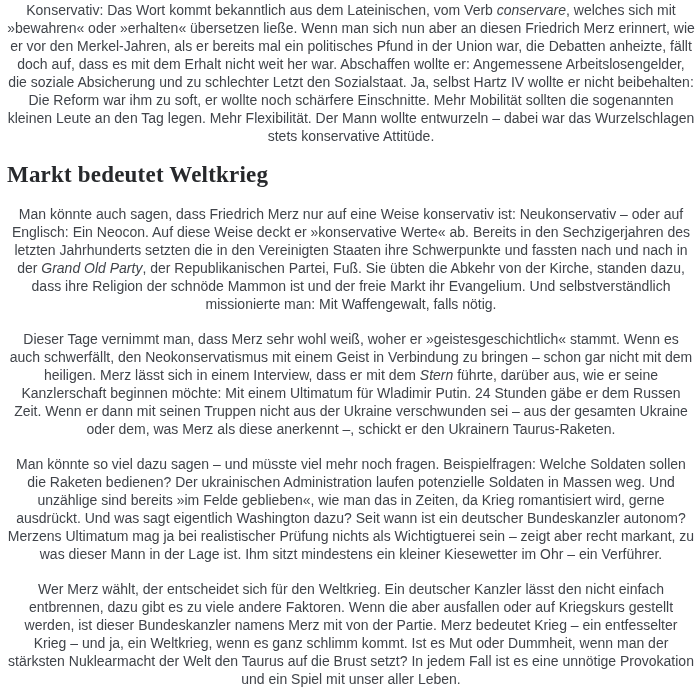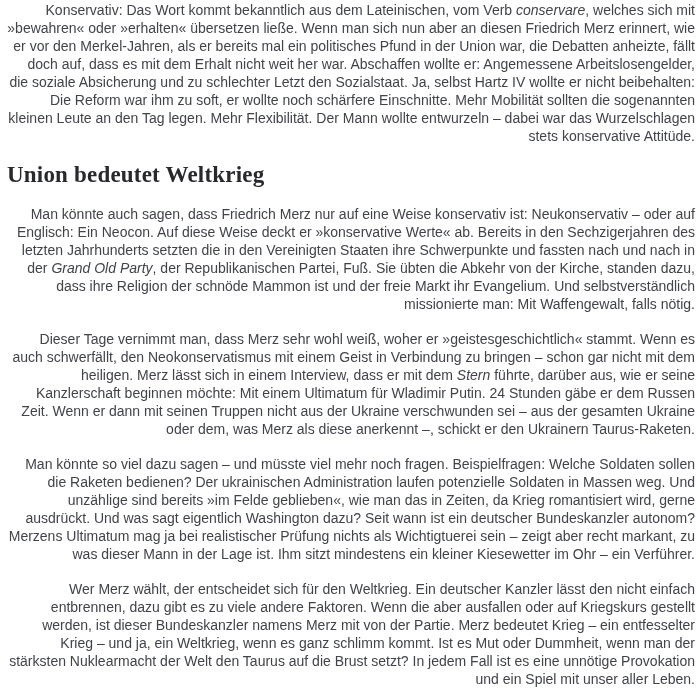--- a/index.html
+++ b/index.html
@@ -15,40 +15,40 @@
   }
   .article-body {
     padding: 1px 5px 0 7px;
     color: #40444a;
   }
   .article-body p {
     font-size: 14px;
     line-height: 18px;
     letter-spacing: 0px;
     margin: 0 0 17px 0;
-    text-align: right;
+    text-align: center;
   }
   .article-body p em {
     font-style: italic;
   }
   .article-body h2 {
     font-family: "Liberation Serif", serif;
     font-size: 23px;
     line-height: 26px;
     font-weight: 700;
     color: #27292c;
     letter-spacing: 0.2px;
     margin: 12px 0 17px 0;
   }
 </style>
 </head>
 <body style="background: rgb(255, 255, 255);">
 
 <main>
   <div class="article-body" id="article-body" style="color: rgb(64, 68, 74);">
       <p><span>Konservativ: Das Wort kommt bekanntlich aus dem Lateinischen, vom Verb </span><em>conservare</em><span>, welches sich mit »bewahren« oder »erhalten« übersetzen ließe. Wenn man sich nun aber an diesen Friedrich Merz erinnert, wie er vor den Merkel-Jahren, als er bereits mal ein politisches Pfund in der Union war, die Debatten anheizte, fällt doch auf, dass es mit dem Erhalt nicht weit her war. Abschaffen wollte er: Angemessene Arbeitslosengelder, die soziale Absicherung und zu schlechter Letzt den Sozialstaat. Ja, selbst Hartz IV wollte er nicht beibehalten: Die Reform war ihm zu soft, er wollte noch schärfere Einschnitte. Mehr Mobilität sollten die sogenannten kleinen Leute an den Tag legen. Mehr Flexibilität. Der Mann wollte entwurzeln – dabei war das Wurzelschlagen stets konservative Attitüde.</span></p>
-      <h2>Union bedeutet Weltkrieg</h2>
+      <h2>Markt bedeutet Weltkrieg</h2>
       <p><span>Man könnte auch sagen, dass Friedrich Merz nur auf eine Weise konservativ ist: Neukonservativ – oder auf Englisch: Ein Neocon. Auf diese Weise deckt er »konservative Werte« ab. Bereits in den Sechzigerjahren des letzten Jahrhunderts setzten die in den Vereinigten Staaten ihre Schwerpunkte und fassten nach und nach in der </span><em>Grand Old Party</em><span>, der Republikanischen Partei, Fuß. Sie übten die Abkehr von der Kirche, standen dazu, dass ihre Religion der schnöde Mammon ist und der freie Markt ihr Evangelium. Und selbstverständlich missionierte man: Mit Waffengewalt, falls nötig.</span></p>
       <p><span>Dieser Tage vernimmt man, dass Merz sehr wohl weiß, woher er »geistesgeschichtlich« stammt. Wenn es auch schwerfällt, den Neokonservatismus mit einem Geist in Verbindung zu bringen – schon gar nicht mit dem heiligen. Merz lässt sich in einem Interview, dass er mit dem </span><em>Stern</em><span> führte, darüber aus, wie er seine Kanzlerschaft beginnen möchte: Mit einem Ultimatum für Wladimir Putin. 24 Stunden gäbe er dem Russen Zeit. Wenn er dann mit seinen Truppen nicht aus der Ukraine verschwunden sei – aus der gesamten Ukraine oder dem, was Merz als diese anerkennt –, schickt er den Ukrainern Taurus-Raketen.</span></p>
       <p><span>Man könnte so viel dazu sagen – und müsste viel mehr noch fragen. Beispielfragen: Welche Soldaten sollen die Raketen bedienen? Der ukrainischen Administration laufen potenzielle Soldaten in Massen weg. Und unzählige sind bereits »im Felde geblieben«, wie man das in Zeiten, da Krieg romantisiert wird, gerne ausdrückt. Und was sagt eigentlich Washington dazu? Seit wann ist ein deutscher Bundeskanzler autonom? Merzens Ultimatum mag ja bei realistischer Prüfung nichts als Wichtigtuerei sein – zeigt aber recht markant, zu was dieser Mann in der Lage ist. Ihm sitzt mindestens ein kleiner Kiesewetter im Ohr – ein Verführer.</span></p>
       <p><span>Wer Merz wählt, der entscheidet sich für den Weltkrieg. Ein deutscher Kanzler lässt den nicht einfach entbrennen, dazu gibt es zu viele andere Faktoren. Wenn die aber ausfallen oder auf Kriegskurs gestellt werden, ist dieser Bundeskanzler namens Merz mit von der Partie. Merz bedeutet Krieg – ein entfesselter Krieg – und ja, ein Weltkrieg, wenn es ganz schlimm kommt. Ist es Mut oder Dummheit, wenn man der stärksten Nuklearmacht der Welt den Taurus auf die Brust setzt? In jedem Fall ist es eine unnötige Provokation und ein Spiel mit unser aller Leben.</span></p>
     </div>
 </main>
 
 </body></html>

